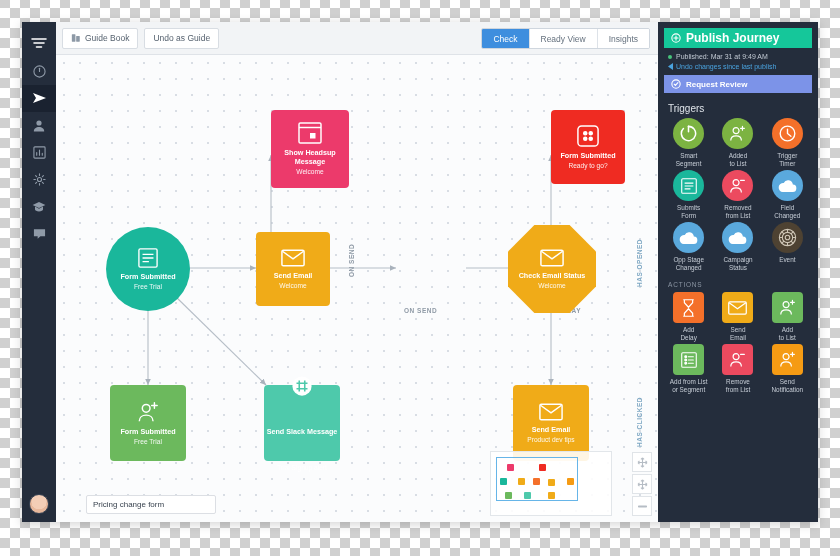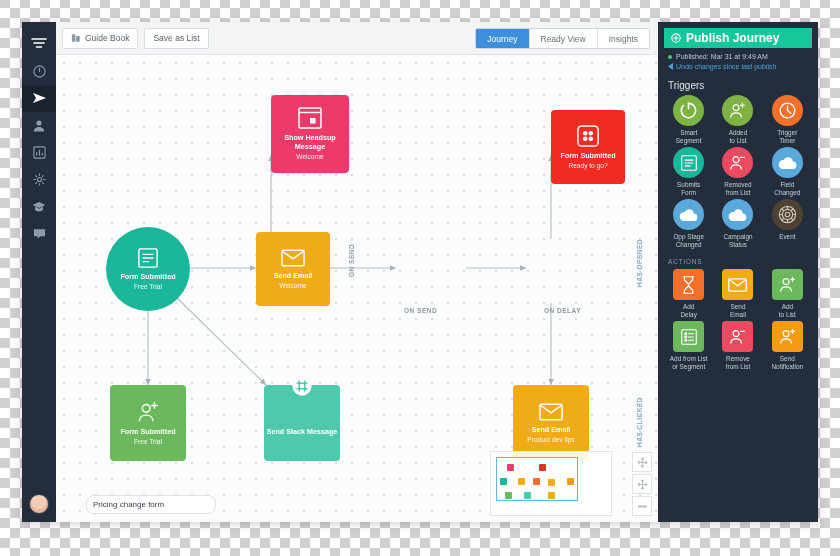--- a/index.html
+++ b/index.html
@@ -142,21 +142,21 @@
     clip-path: polygon(30% 0,70% 0,100% 30%,100% 70%,70% 100%,30% 100%,0 70%,0 30%);
   }
 
   
   #name-input {
     position: absolute;
     left: 30px; bottom: 8px;
     width: 130px; height: 19px;
     background: #ffffff;
     border: 1px solid #dcdfe4;
-    border-radius: 8px;
+    border-radius: 2px;
     font-size: 8px;
     color: #3a4450;
     display: flex; align-items: center;
     padding: 4px 6px;
     z-index: 5;
   }
 
   
   #minimap {
     position: absolute;
@@ -297,25 +297,25 @@
 
     <div id="toolbar">
       <div class="tb-btn">
         <svg width="10" height="10" viewBox="0 0 12 12" fill="#8d99a6">
           <rect x="1" y="1.5" width="4.3" height="9" rx=".5"></rect>
           <rect x="6.2" y="3.5" width="4.3" height="7" rx=".5"></rect>
         </svg>
         <span>Guide Book</span>
       </div>
       <div class="tb-btn">
-        <span>Save as List</span>
+        <span>Undo as Guide</span>
       </div>
 
       <div id="seg-group">
-        <div class="seg active">Journey</div>
+        <div class="seg active">Check</div>
         <div class="seg">Ready View</div>
         <div class="seg">Insights</div>
       </div>
     </div>
 
     <div id="canvas-wrap">
       <div id="canvas"></div>
 
       <svg id="edges" viewBox="0 0 602 467" preserveAspectRatio="none">
         <defs>
@@ -342,21 +342,21 @@
           <path d="M118 240 L210 330"></path>
         </g>
       </svg>
 
       <div class="edge-label vert" style="left:292px; top:222px;">ON SEND</div>
       <div class="edge-label vert vert-blue" style="left:580px; top:232px;">HAS OPENED</div>
       <div class="edge-label vert vert-blue" style="left:580px; top:392px;">HAS CLICKED</div>
       <div class="edge-label" style="left:348px; top:252px;">ON SEND</div>
       <div class="edge-label" style="left:488px; top:252px;">ON DELAY</div>
 
-      <div class="node sq" style="left:215px; top:40px; width:78px; height:78px; background:#ec3a6b;">
+      <div class="node sq" style="left:215px; top:55px; width:78px; height:78px; background:#ec3a6b;">
         <span class="nico">
           <svg width="24" height="22" viewBox="0 0 26 24" fill="none" stroke="#fff" stroke-width="1.6">
             <rect x="1" y="1" width="24" height="22" rx="1.5"></rect>
             <path d="M1 6h24"></path>
               <rect x="13" y="12" width="6" height="6" fill="#fff" stroke="none"></rect>
           </svg>
         </span>
         <span class="n-title">Show Headsup Message</span>
         <span class="n-sub">Welcome</span>
       </div>
@@ -391,20 +391,30 @@
           <svg width="24" height="18" viewBox="0 0 26 19" fill="none" stroke="#fff" stroke-width="1.6">
             <rect x="1" y="1" width="24" height="17" rx="1.5"></rect>
               <path d="M1.6 2.2L13 10.5 24.4 2.2"></path>
           </svg>
         </span>
         <span class="n-title">Send Email</span>
         <span class="n-sub">Welcome</span>
       </div>
 
 
+      <div class="node oct" style="left:452px; top:170px; width:88px; height:88px; background:#f0ab18;">
+        <span class="nico">
+          <svg width="24" height="18" viewBox="0 0 26 19" fill="none" stroke="#fff" stroke-width="1.6">
+            <rect x="1" y="1" width="24" height="17" rx="1.5"></rect>
+              <path d="M1.6 2.2L13 10.5 24.4 2.2"></path>
+          </svg>
+        </span>
+        <span class="n-title">Check Email Status</span>
+        <span class="n-sub">Welcome</span>
+      </div>
 
       <div class="node sq" style="left:54px; top:330px; width:76px; height:76px; background:#6cb95d;">
         <span class="nico">
           <svg width="22" height="22" viewBox="0 0 24 24" fill="none" stroke="#fff" stroke-width="1.6">
             <circle cx="10" cy="8" r="4.2"></circle>
               <path d="M2.5 22c0-4.2 3.3-6.6 7.5-6.6s7.5 2.4 7.5 6.6"></path>
             <path d="M19 2v6M16 5h6" stroke-linecap="round"></path>
           </svg>
         </span>
         <span class="n-title">Form Submitted</span>
@@ -487,20 +497,27 @@
         <span>Published: Mar 31 at 9:49 AM</span>
       </div>
       <div class="undo-line">
         <svg width="5" height="7" viewBox="0 0 5 7" fill="#4aa3df">
             <path d="M5 0L0 3.5 5 7z"></path>
           </svg>
         <span>Undo changes since last publish</span>
       </div>
     </div>
 
+    <div id="review-btn">
+      <svg width="10" height="10" viewBox="0 0 12 12" fill="none" stroke="#fff" stroke-width="1.3">
+        <circle cx="6" cy="6" r="5"></circle>
+          <path d="M3.8 6.1l1.5 1.6 3-3.4" stroke-linecap="round"></path>
+      </svg>
+      <span>Request Review</span>
+    </div>
 
     <div class="sec-title">Triggers</div>
 
     <div class="palette">
       <div class="pitem">
         <span class="pico round" style="background:#7cb342;">
           <svg width="17" height="17" viewBox="0 0 20 20" fill="none" stroke="#fff" stroke-width="1.8">
             <path d="M10 1.6a8.4 8.4 0 1 1-6 2.5" stroke-linecap="round"></path>
               <path d="M10 1.6V8" stroke-linecap="round"></path>
           </svg>

